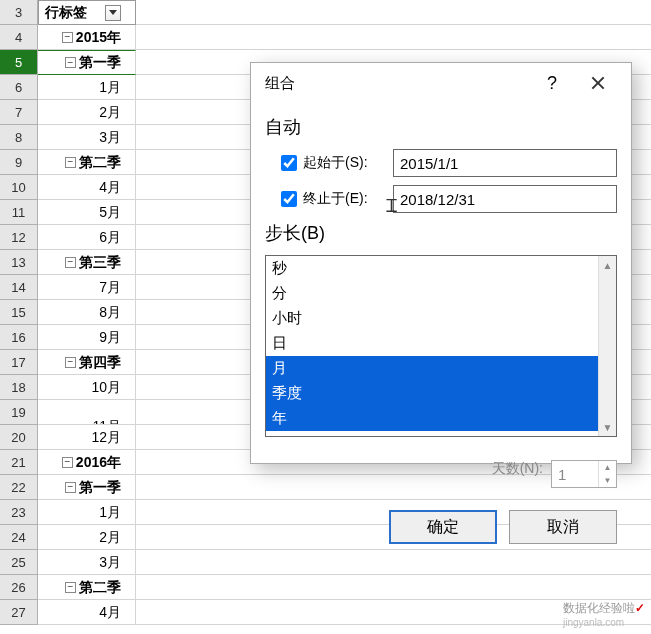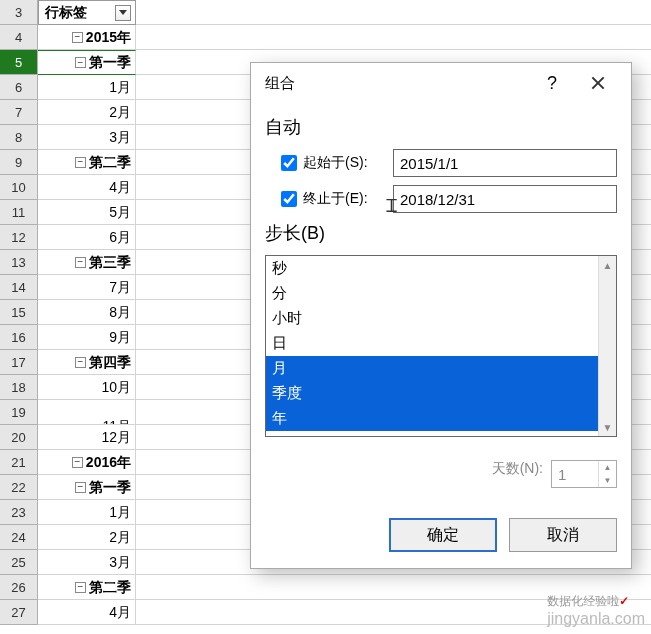--- a/index.html
+++ b/index.html
@@ -29,21 +29,21 @@
     border-bottom: 1px solid #b0b0b0;
     text-align: center;
     color: #333;
     line-height: 25px;
     font-size: 13px;
   }
   .cell {
     width: 98px;
     border-right: 1px solid #d4d4d4;
     border-bottom: 1px solid #d4d4d4;
-    padding: 0 4px;
+    padding: 0 14px;
     line-height: 25px;
     display: flex;
     align-items: center;
     justify-content: flex-end;
     white-space: nowrap;
     overflow: hidden;
   }
   .cell.header {
     font-weight: bold;
     justify-content: space-between;
@@ -92,21 +92,21 @@
     flex: 1;
     border-bottom: 1px solid #d4d4d4;
     background: #fff;
   }
 
   
   .dialog {
     position: absolute;
     left: 250px; top: 62px;
     width: 382px;
-    height: 507px;
+    height: 402px;
     background: #fff;
     border: 1px solid #aaa;
     box-shadow: 6px 6px 18px rgba(0,0,0,0.25);
     display: flex;
     flex-direction: column;
   }
   .dialog-title {
     height: 40px;
     display: flex;
     align-items: center;
@@ -258,21 +258,21 @@
     border: 2px solid #2a6fc9;
   }
   .watermark {
     position: absolute;
     right: 6px;
     bottom: 6px;
     font-size: 12px;
     color: #999;
   }
   .watermark .red { color: #d00; font-weight: bold; }
-  .watermark .sub { font-size: 16px; color: #bbb; display: block; text-align: left; }
+  .watermark .sub { font-size: 10px; color: #bbb; display: block; text-align: left; }
   .cursor-caret {
     position: absolute;
     top: 196px; left: 386px;
     font-size: 18px;
     color: #333;
     pointer-events: none;
   }
 </style>
 </head>
 <body>

